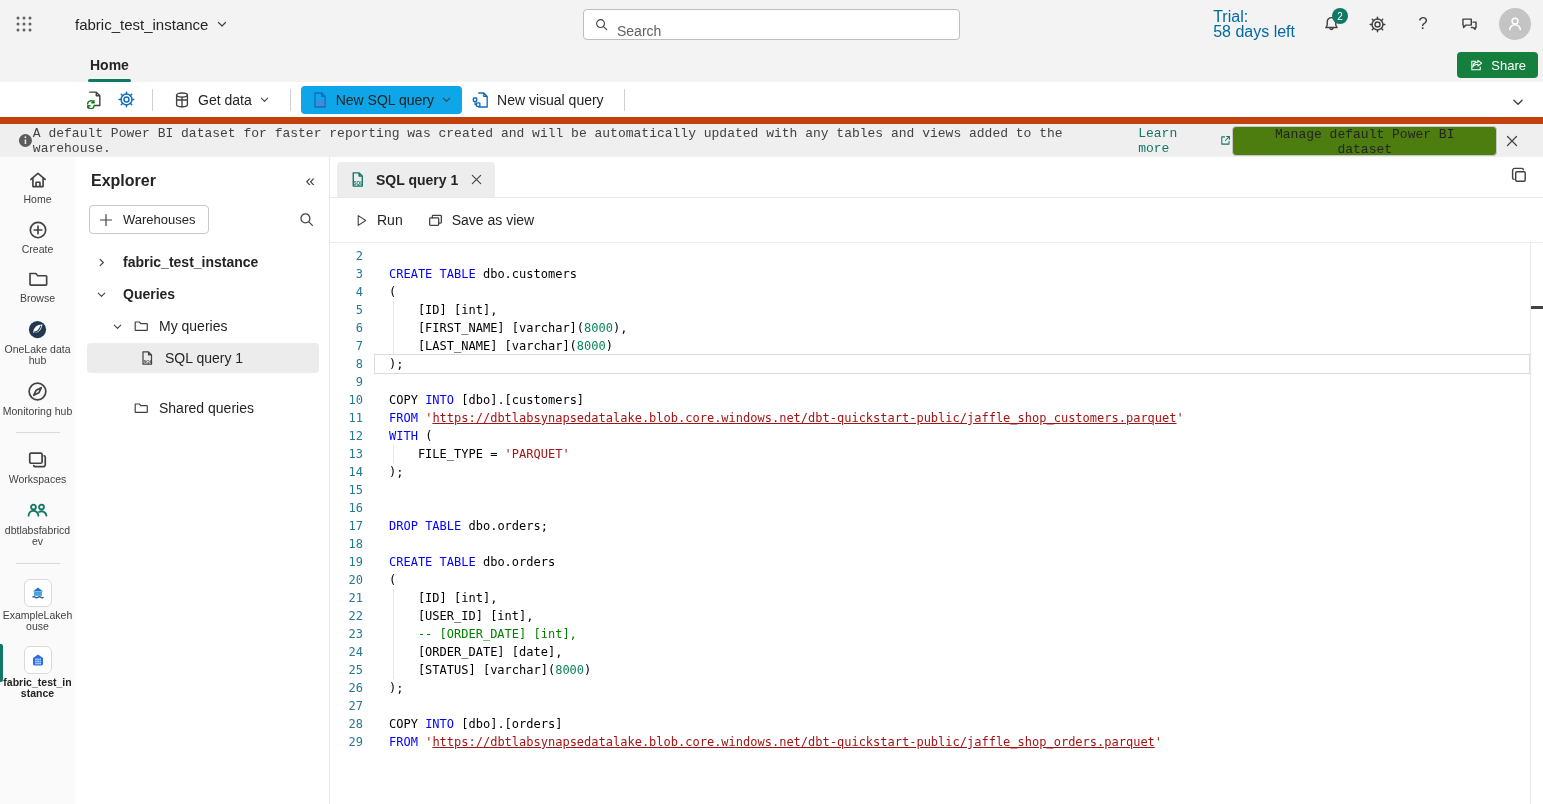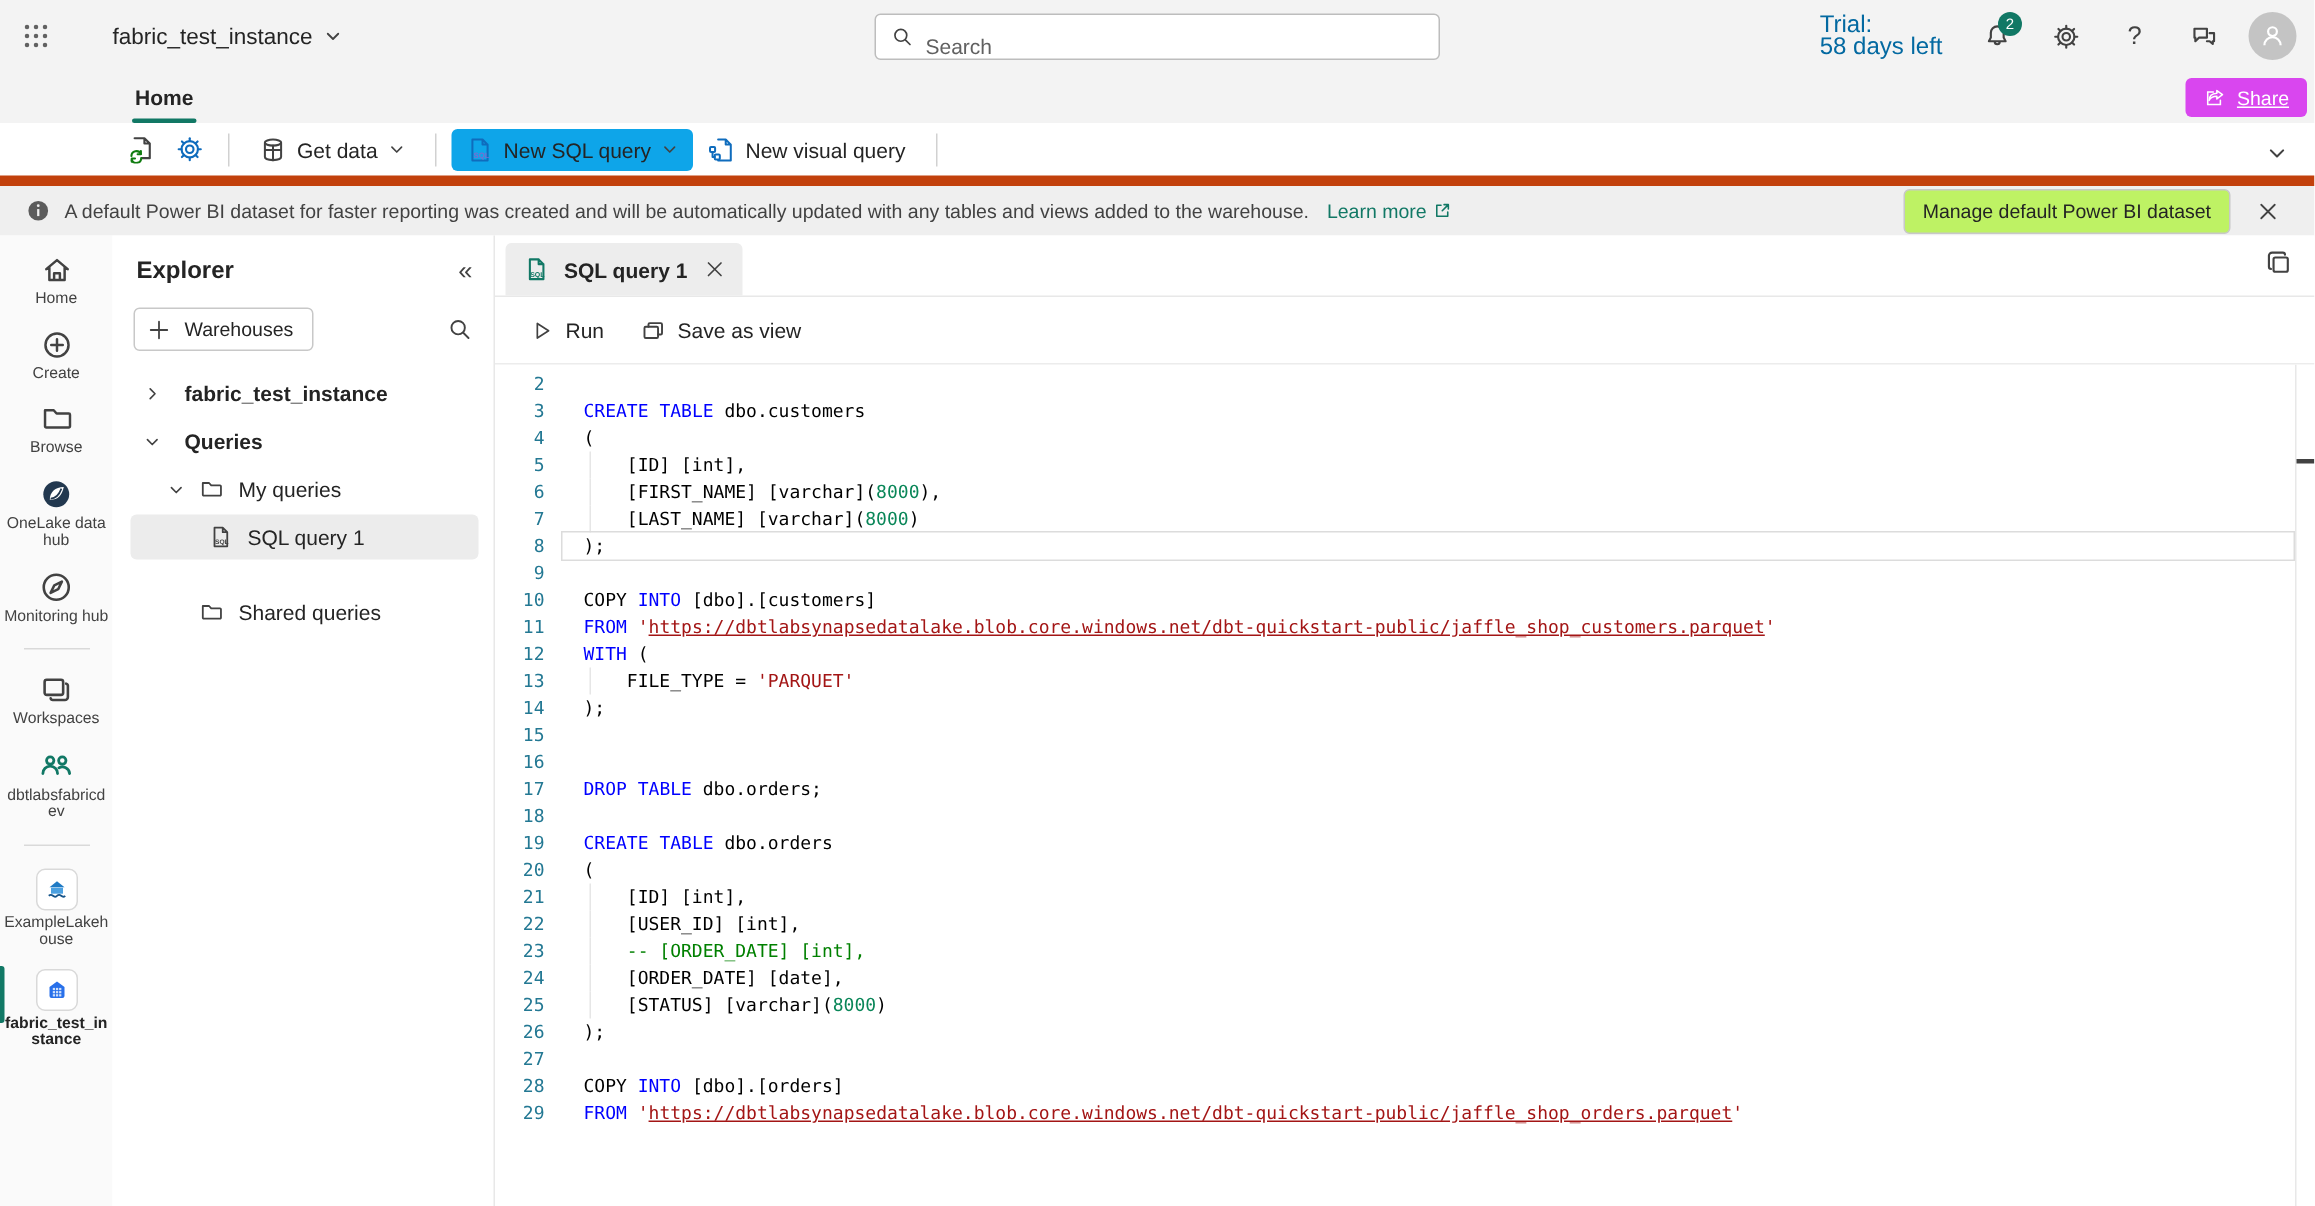--- a/index.html
+++ b/index.html
@@ -20,35 +20,35 @@
   .badge { position:absolute; top:0px; right:-1px; min-width:16px; height:16px; border-radius:8px; background:#117865;
     color:#fff; font-size:10px; display:flex; align-items:center; justify-content:center; padding:0 4px; }
   .avatar { width:32px; height:32px; border-radius:50%; background:#c4c4c4; display:flex; align-items:center; justify-content:center; cursor:pointer; }
   .qmark { font-size:17px; color:#424242; }
 
   
   .home-row { height:34px; background:#f3f3f3; display:flex; align-items:center; position:relative; }
   .home-tab { margin-left:7px; font-size:14px; font-weight:700; color:#242424; padding:0 8px; position:relative; height:100%;
     display:flex; align-items:center; cursor:pointer; }
   .home-tab::after { content:""; position:absolute; left:6px; right:6px; bottom:0; height:3px; background:#117865; border-radius:2px; }
-  .share-btn { position:absolute; right:5px; top:4px; height:26px; background:#d946ef; color:#fff; border:none; border-radius:4px;
-    font-size:13px; font-family:inherit; display:flex; align-items:center; gap:7px; padding:0 12px; cursor:pointer;text-decoration:underline; }
+  .share-btn { position:absolute; right:5px; top:4px; height:26px; background:#15803d; color:#fff; border:none; border-radius:4px;
+    font-size:13px; font-family:inherit; display:flex; align-items:center; gap:7px; padding:0 12px; cursor:pointer; }
 
   
   .ribbon { height:42px; background:#fff; border-bottom:7px solid #c2410c; display:flex; align-items:center; padding-left:16px; position:relative; }
   .rb-iconbtn { width:32px; height:30px; display:flex; align-items:center; justify-content:center; border-radius:4px; cursor:pointer; }
   .rb-divider { width:1px; height:22px; background:#d1d1d1; margin:0 10px; }
   .rb-btn { display:flex; align-items:center; gap:7px; font-size:14px; color:#242424; padding:5px 10px; border-radius:4px; cursor:pointer; }
   .rb-btn.toggled { background:#0ea5e9; }
   .ribbon-chevron { position:absolute; right:18px; top:13px; cursor:pointer; }
 
   
-  .banner { height:33px; background:#efefef; display:flex; align-items:center; padding:0 16px 0 18px; gap:10px; font-size:13px; color:#424242; }
+  .banner { height:33px; background:#efefef; display:flex; align-items:center; padding:0 16px 0 18px; font-size:13px; color:#424242;font-family:Liberation Mono, monospace; }
   .learn { color:#117865; text-decoration:none; display:inline-flex; align-items:center; gap:4px; margin-left:2px; cursor:pointer; }
-  .manage-btn { margin-left:auto; background:#bef264; border:1px solid #c8c8c8; border-radius:4px; height:30px; padding:0 12px;
+  .manage-btn { margin-left:auto; background:#4d7c0f; border:1px solid #c8c8c8; border-radius:4px; height:30px; padding:0 12px;
     font-size:13px; font-family:inherit; color:#242424; cursor:pointer; }
   .banner-close { width:30px; height:30px; display:flex; align-items:center; justify-content:center; cursor:pointer; }
 
   
   .shell { display:flex; height:756px; }
   .rail { width:75px; background:#fafafa; display:flex; flex-direction:column; align-items:center; padding-top:12px; flex:none; height:756px; overflow:hidden; }
   .rail-item { display:flex; flex-direction:column; align-items:center; gap:3px; margin-bottom:13px; width:100%; position:relative; cursor:pointer; }
   .rail-label { font-size:10.5px; color:#424242; text-align:center; line-height:11.5px; width:70px; overflow-wrap:anywhere; }
   .rail-item.selected .rail-label { font-weight:700; color:#242424; }
   .sel-bar { position:absolute; left:0; top:-2px; width:3px; height:38px; background:#117865; border-radius:0 2px 2px 0; }

